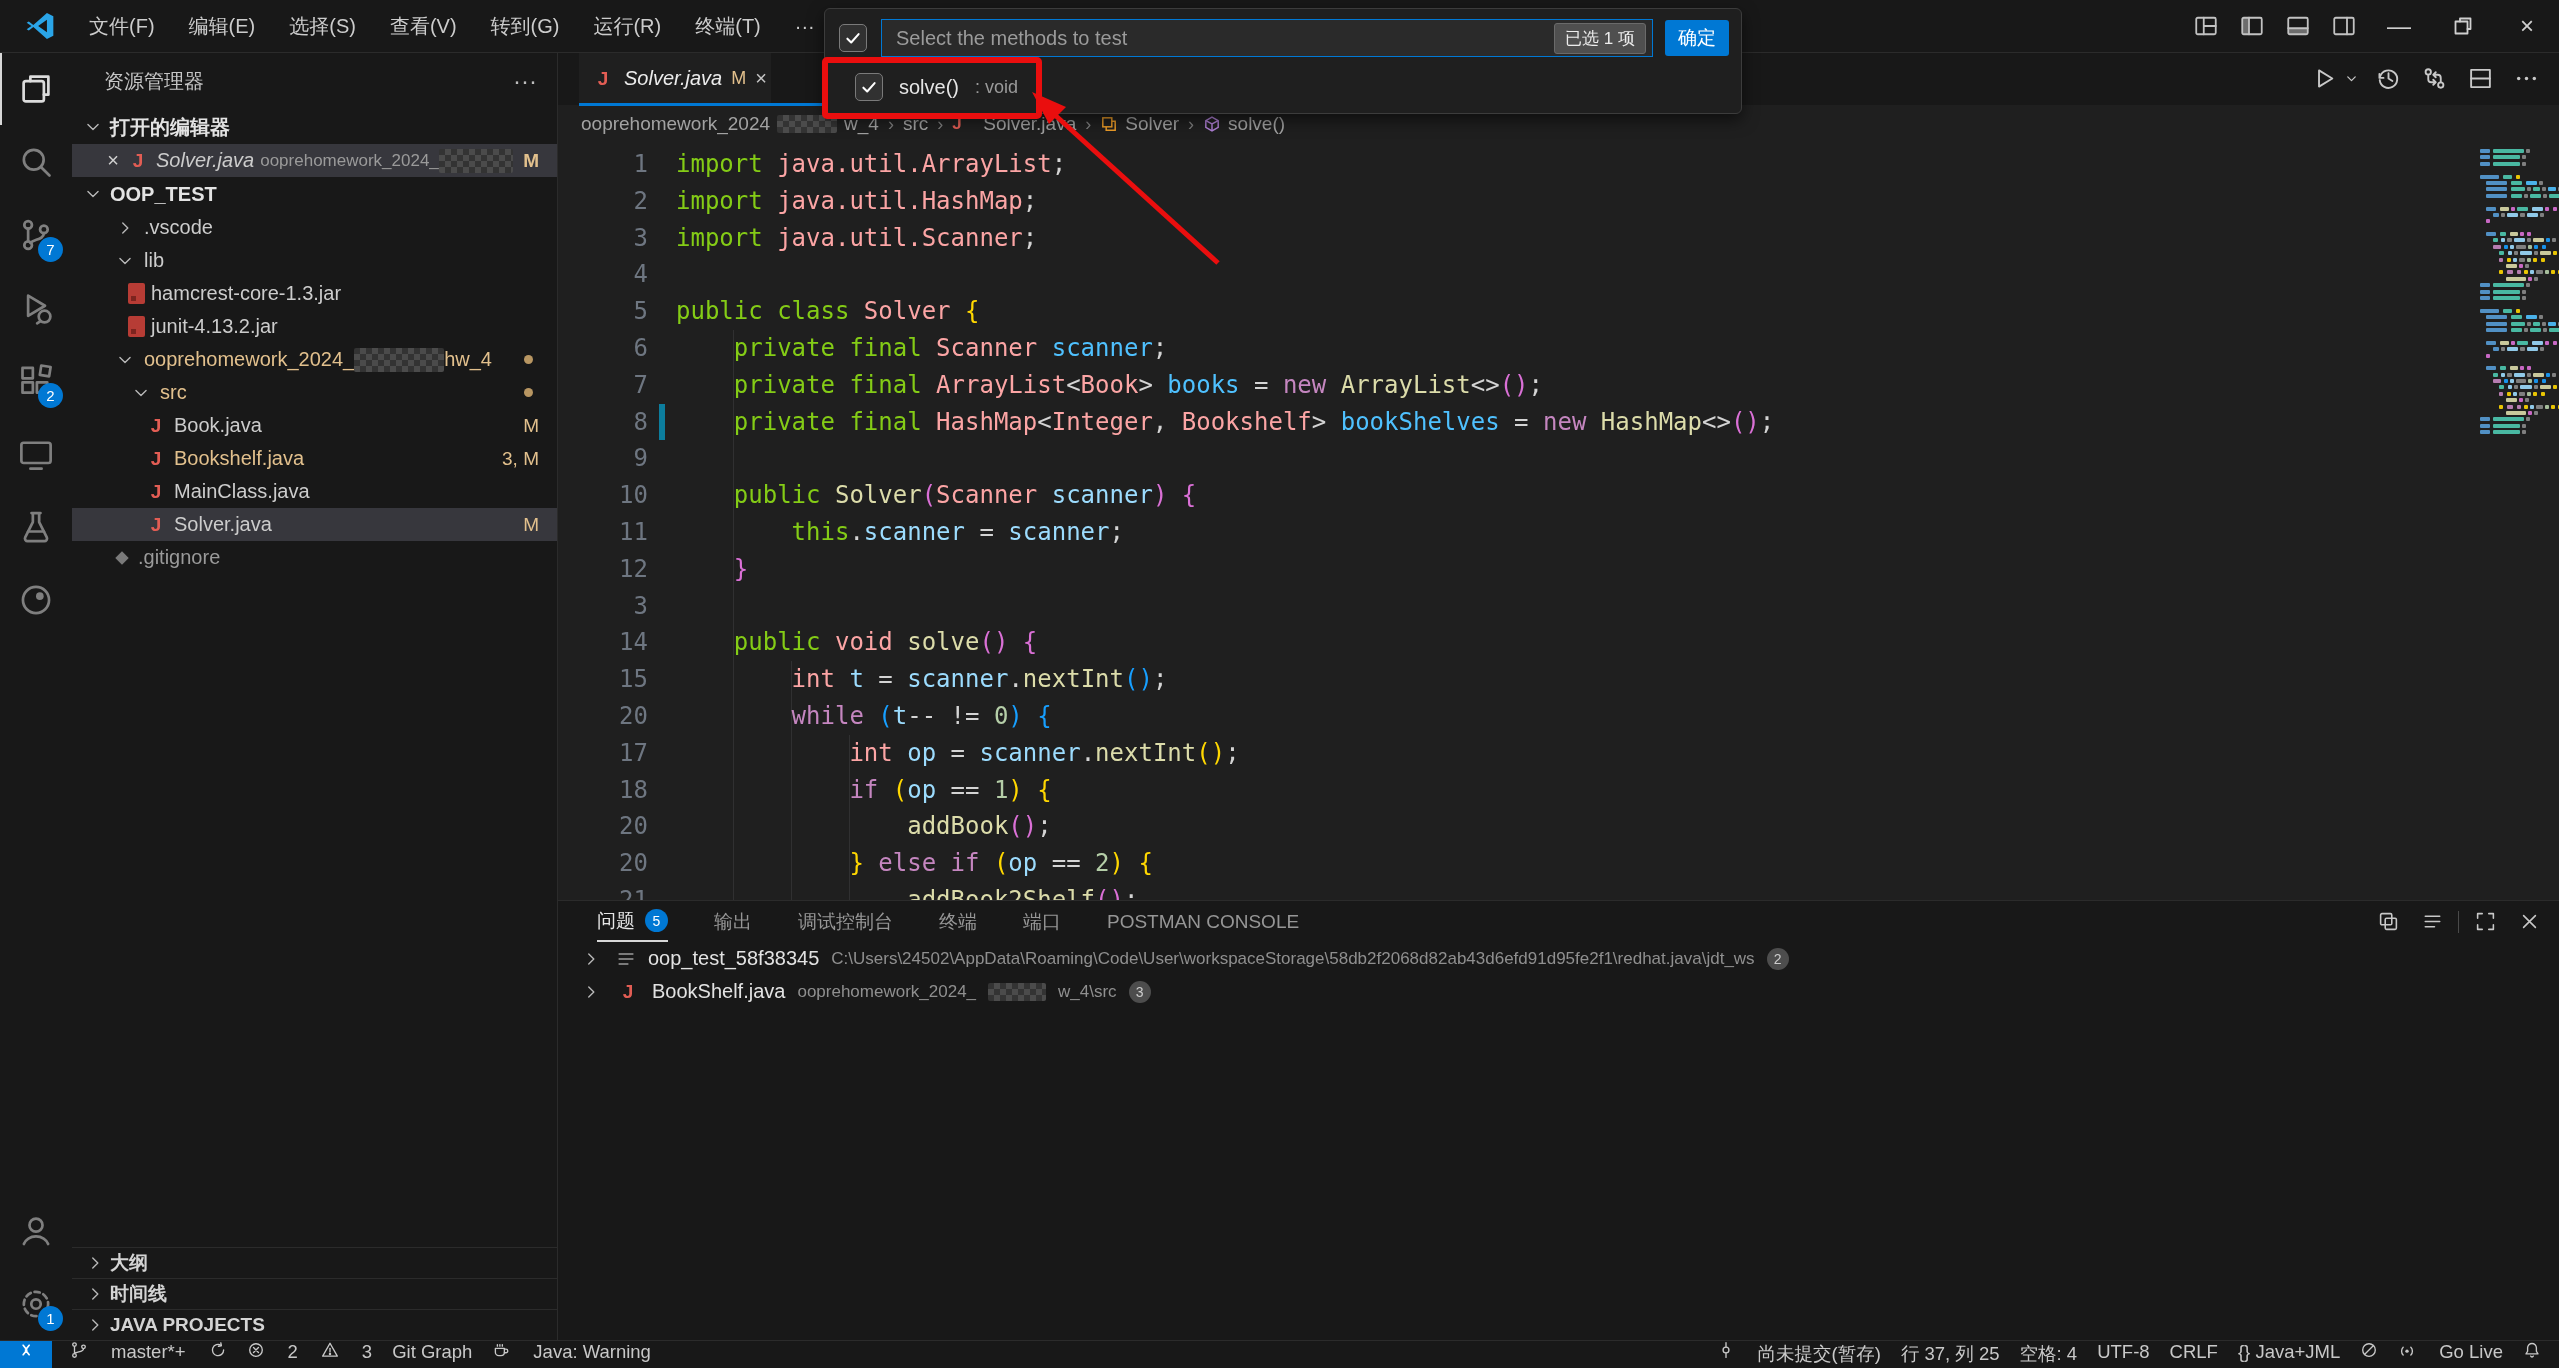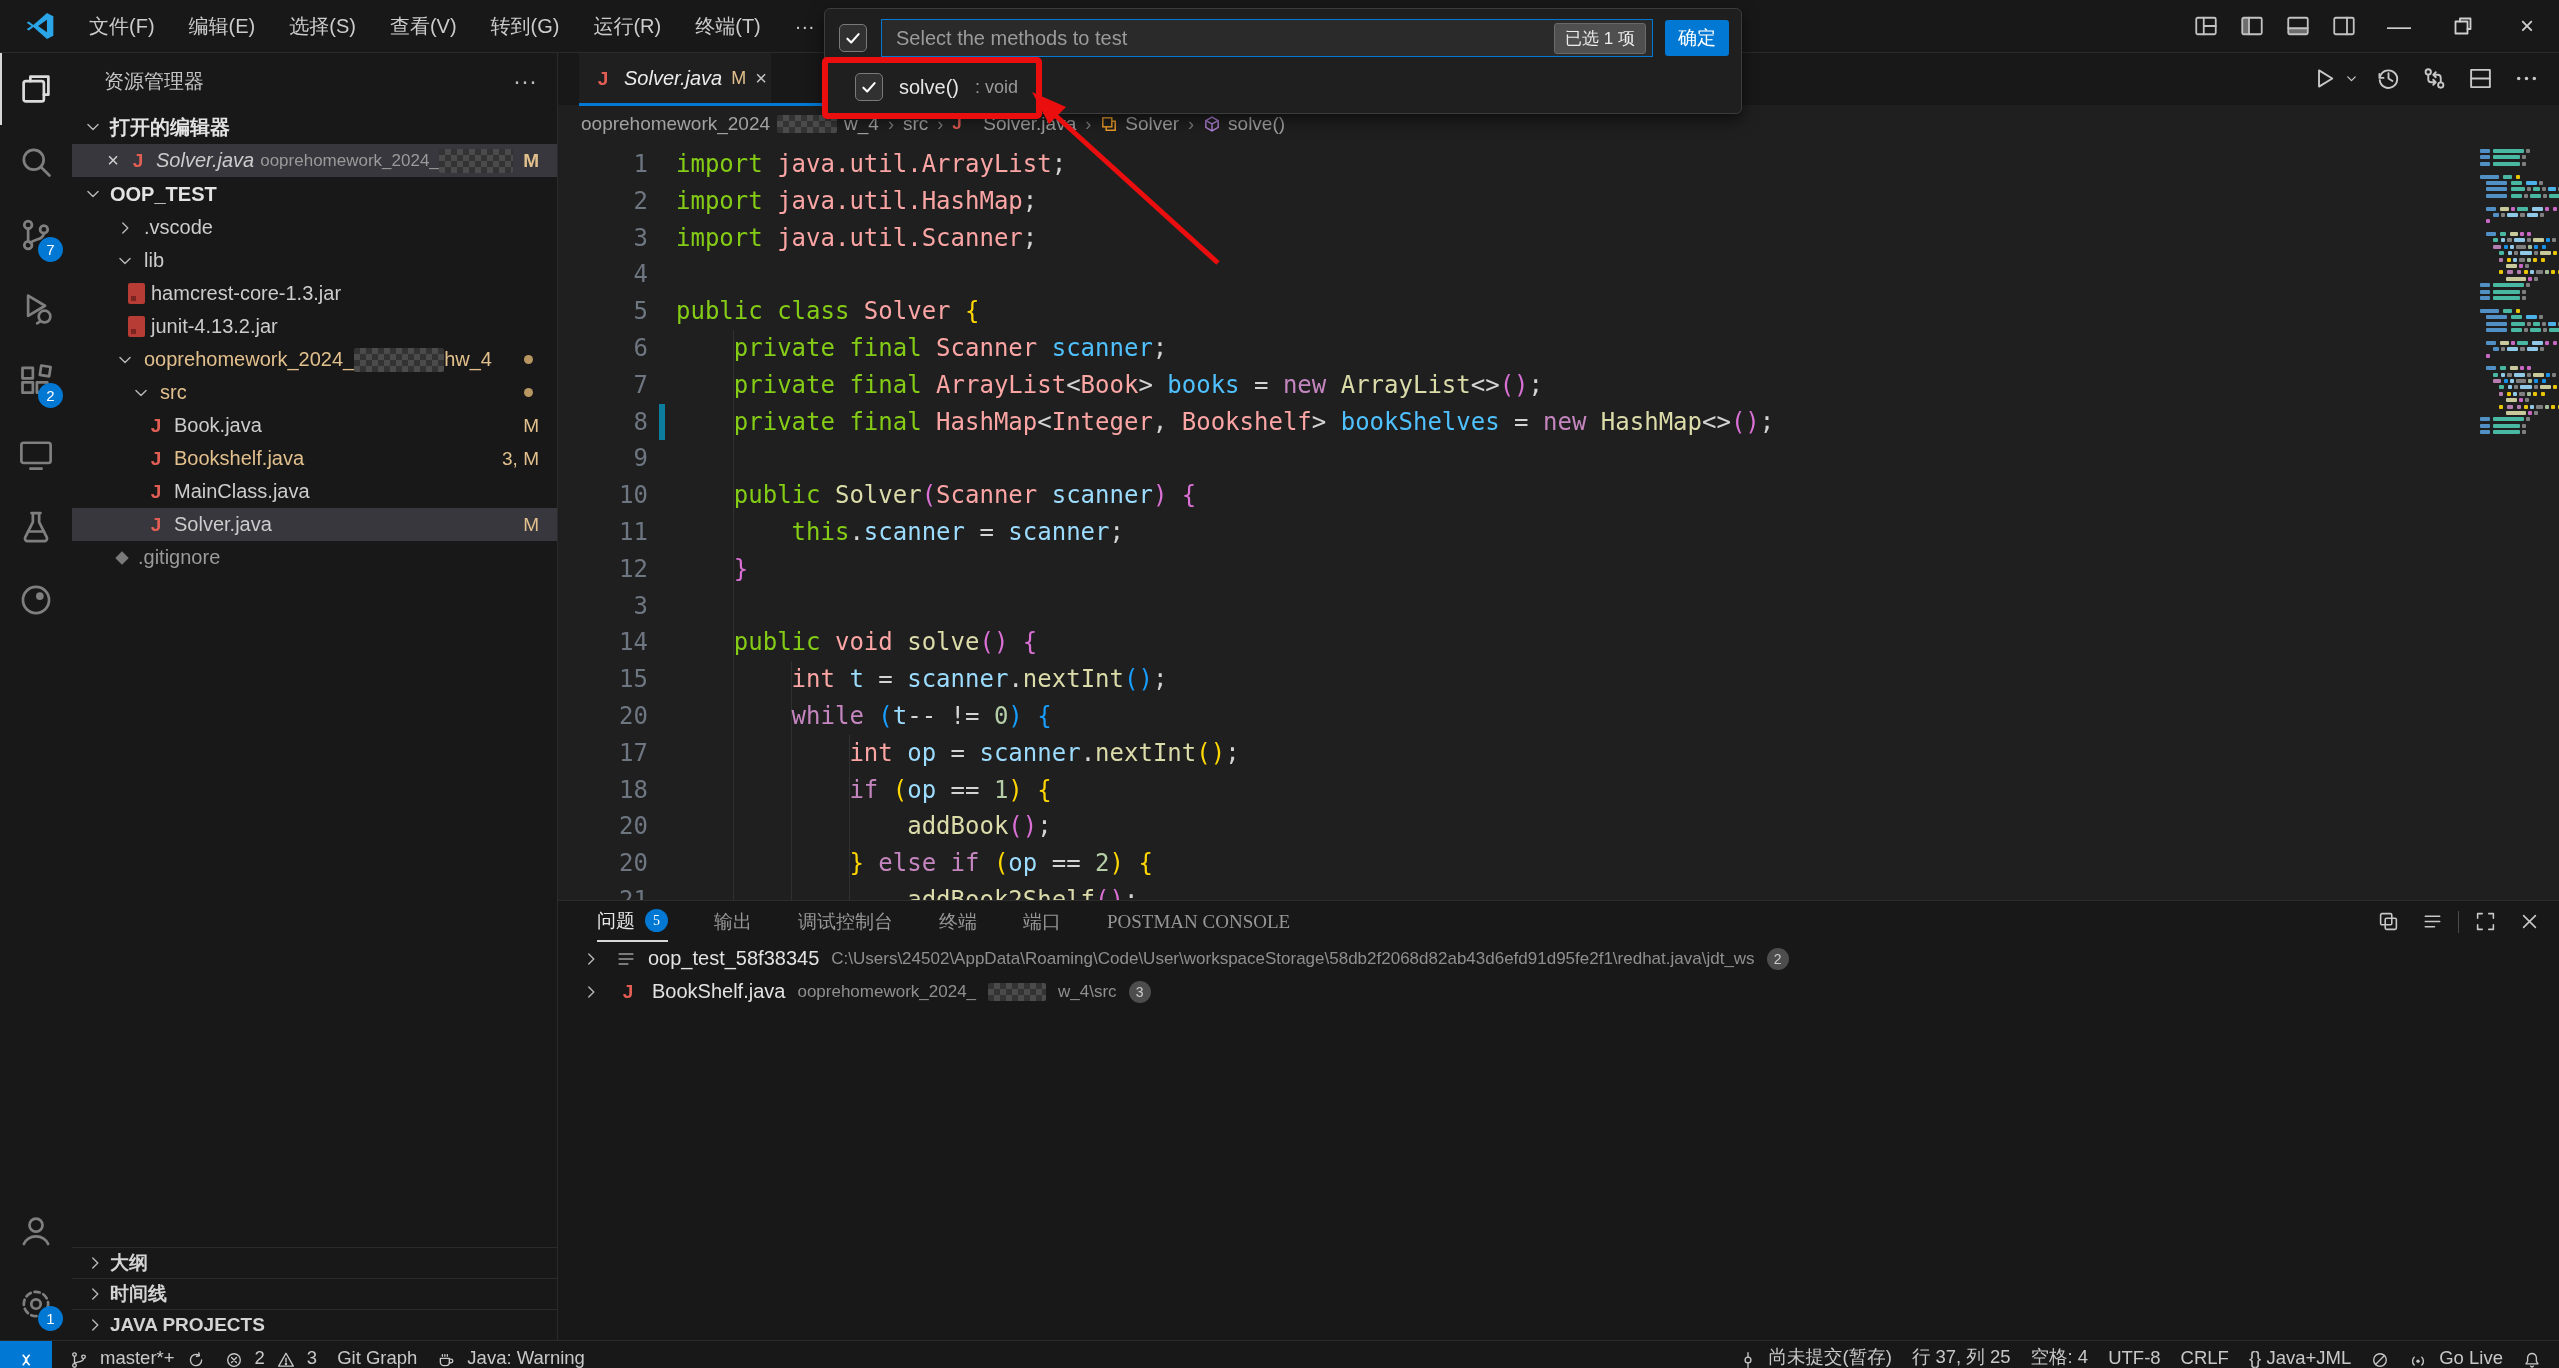--- a/index.html
+++ b/index.html
@@ -69,40 +69,40 @@
   .tok-f{color:#4FC1FF;} .tok-m{color:#DCDCAA;} .tok-n{color:#B5CEA8;} .tok-p{color:#d4d4d4;}
   .tok-y{color:#FFD700;} .tok-pk{color:#DA70D6;} .tok-bl{color:#179FFF;}
   .mod-marker{position:absolute;left:102px;top:261px;width:6px;height:36px;background:#0c7d9d;}
   .guide{position:absolute;width:1px;background:#303031;}
   .minimap{position:absolute;right:9px;top:6px;width:70px;}
   .mrow{height:6.4px;white-space:nowrap;}
   .mrow span{display:inline-block;height:4px;vertical-align:top;border-radius:1px;opacity:.9;}
   
   .panel{position:absolute;left:557px;top:900px;width:2002px;height:440px;background:#181818;border-top:1px solid #2b2b2b;z-index:4;}
   .panel-tabs{height:41px;display:flex;align-items:center;padding-left:40px;}
-  .ptab{margin-right:46px;height:41px;display:flex;align-items:center;gap:10px;font-size:19px;color:#969696;box-sizing:border-box;white-space:nowrap;font-family:Liberation Serif, serif;}
+  .ptab{margin-right:46px;height:41px;display:flex;align-items:center;gap:10px;font-size:19px;color:#969696;box-sizing:border-box;white-space:nowrap;}
   .ptab.active{color:#e7e7e7;border-bottom:2px solid #d7d7d7;}
   .pbadge{background:#0078d4;color:#fff;border-radius:12px;min-width:23px;height:23px;font-size:14px;
           display:flex;align-items:center;justify-content:center;padding:0 5px;box-sizing:border-box;}
   .filter{position:absolute;left:1253px;top:5px;width:560px;height:31px;background:#313131;border-radius:3px;
           display:flex;align-items:center;padding:0 10px;box-sizing:border-box;}
   .filter input{flex:1;background:transparent;border:none;outline:none;color:#c9c9c9;font-size:18px;font-family:inherit;}
   .filter input::placeholder{color:#919191;}
   .filter .funnel{color:#c9c9c9;font-size:20px;}
   .p-icons{position:absolute;right:12px;top:5px;display:flex;align-items:center;gap:8px;color:#c8c8c8;}
   .p-icons .pi{width:36px;height:31px;display:flex;align-items:center;justify-content:center;font-size:21px;}
   .p-div{width:1px;height:22px;background:#4a4a4a;}
   .prow{height:33px;display:flex;align-items:center;padding-left:21px;gap:12px;font-size:20px;color:#e2e2e2;white-space:nowrap;}
   .prow .desc{color:#8f8f8f;font-size:17px;}
   .pcount{background:#4d4d4d;border-radius:11px;min-width:22px;height:22px;font-size:14px;color:#cccccc;
           display:flex;align-items:center;justify-content:center;padding:0 5px;box-sizing:border-box;}
   
   .statusbar{position:absolute;left:0;top:1340px;width:2559px;height:28px;background:#181818;border-top:1px solid #2b2b2b;
              display:flex;align-items:center;font-size:18.5px;color:#c8c8c8;z-index:10;}
-  .sb-item{display:flex;align-items:flex-end;gap:12px;padding:0 10px;height:100%;white-space:nowrap;}
+  .sb-item{display:flex;align-items:flex-start;gap:23px;padding:0 10px;height:100%;white-space:nowrap;}
   .sb-item .icon{font-size:18px;}
   .sb-item.accent{background:#0078d4;color:#fff;padding:0 17px;margin-right:8px;}
   .sb-right{margin-left:auto;display:flex;height:100%;padding-right:8px;}
   
   .quickpick{position:absolute;left:824px;top:8px;width:916px;background:#1f1f1f;border:1px solid #3c3c3c;border-radius:6px;
              box-shadow:0 6px 16px rgba(0,0,0,.55);z-index:50;}
   .qp-head{display:flex;align-items:center;padding:10px 12px 8px 14px;}
   .qp-check{width:26px;height:26px;background:#313131;border:1px solid #7a7a7a;border-radius:5px;color:#fff;
             display:flex;align-items:center;justify-content:center;font-size:18px;flex:none;}
   .qp-input{flex:1;margin-left:14px;height:38px;background:#2a2a2a;border:1.5px solid #0078d4;display:flex;align-items:center;

